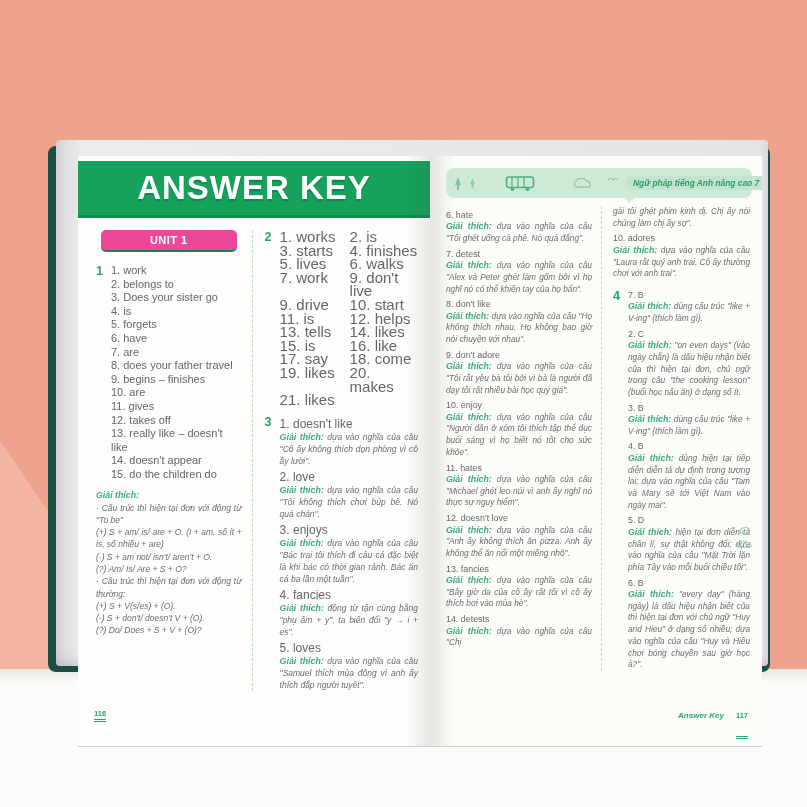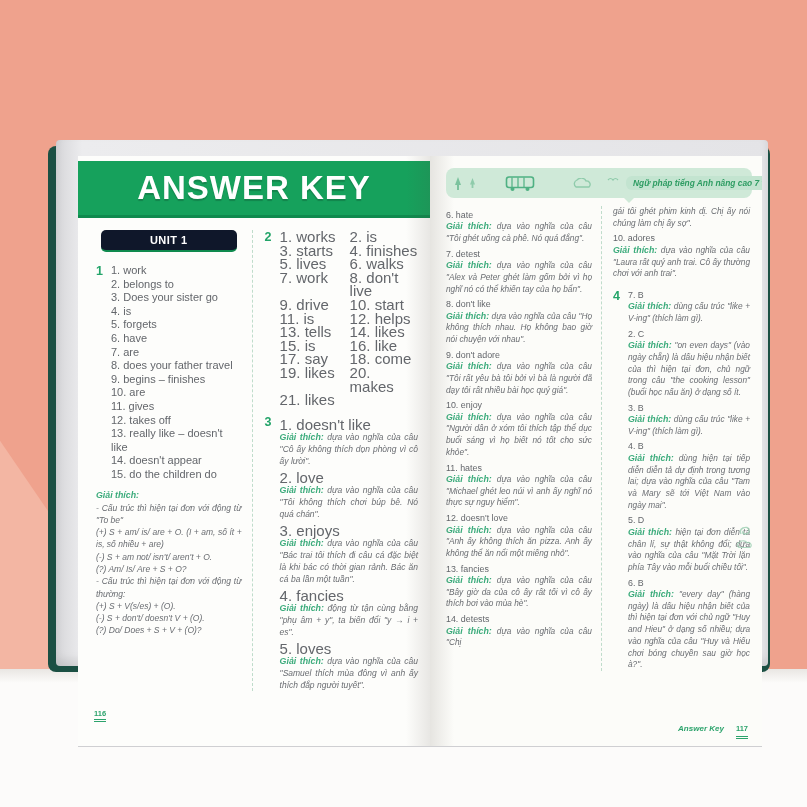--- a/index.html
+++ b/index.html
@@ -27,50 +27,50 @@
   .page-right::before{content:"";position:absolute;left:0;top:0;bottom:0;width:24px;
     background:linear-gradient(to left,rgba(80,70,60,0),rgba(80,70,60,.13));}
   
   .akbanner{margin-top:5px;height:54px;background:#16a15c;border-bottom:3px solid #0f8a4e;
     display:flex;align-items:center;justify-content:center;}
   .akbanner span{color:#fff;font-weight:bold;font-size:33px;letter-spacing:1px;
     text-shadow:0 2px 1px rgba(0,0,0,.18);}
   .lp-cols{display:flex;padding:12px 12px 0 18px;}
   .lcol1{width:150px;padding-right:10px;border-right:1px dashed #bfdccb;}
   .lcol2{width:158px;padding-left:12px;}
-  .unitbadge{width:136px;height:20px;margin:0 auto 12px auto;background:#0f172a;
+  .unitbadge{width:136px;height:20px;margin:0 auto 12px auto;background:#ec4899;
     border-radius:5px;border-bottom:2px solid #0f8a4e;display:flex;align-items:center;
     justify-content:center;color:#fff;font-weight:bold;font-size:11px;letter-spacing:.5px;}
   .secrow{display:flex;gap:6px;}
   .secnum{color:#23a469;font-weight:bold;font-size:12.5px;width:9px;flex-shrink:0;line-height:14px;}
   .items div{font-size:11px;line-height:13.6px;color:#63666b;}
   .glabel{color:#3bab7b;font-style:italic;font-weight:bold;font-size:8.8px;}
   .expblock{margin-top:2px;}
   .exp{font-size:8.5px;line-height:12.3px;color:#6a6d72;font-style:italic;text-align:justify;}
-  .ans{font-size:15px;line-height:13px;color:#63666b;margin-top:3px;}
+  .ans{font-size:12px;line-height:13px;color:#63666b;margin-top:3px;}
   .pairgrid{display:grid;grid-template-columns:62px 1fr;column-gap:8px;}
   .pairgrid div{font-size:15px;line-height:13.6px;color:#63666b;}
   .lp-foot{position:absolute;left:16px;bottom:24px;color:#2ca36c;font-size:7.5px;
     font-weight:bold;border-bottom:3px double #2ca36c;padding-bottom:1px;}
   
   .rp-banner{margin:12px 10px 6px 16px;height:30px;background:#cfe9d8;border-radius:8px;
     display:flex;align-items:center;padding:0 8px;gap:7px;position:relative;}
   .rp-banner::after{content:"";position:absolute;left:58%;top:29px;border:6px solid transparent;
     border-top-color:#cfe9d8;}
   .rp-title{margin-left:auto;background:#c3e4d0;border-radius:6px;padding:2px 7px;
     color:#2d9c62;font-weight:bold;font-style:italic;font-size:8.4px;white-space:nowrap;}
   .rp-cols{display:flex;padding:2px 12px 0 16px;}
   .rcol1{width:146px;padding-right:9px;border-right:1px dashed #bfdccb;}
   .rcol2{flex:1;padding-left:11px;position:relative;}
   .rcol1 .ans,.rcol2 .ans{font-size:8.9px;line-height:12.4px;}
   .rcol1 .exp,.rcol2 .exp{font-size:8.3px;line-height:11.7px;}
   .rp-foot{position:absolute;right:14px;bottom:7px;display:flex;gap:12px;align-items:baseline;}
   .rp-foot .fl{color:#2ca36c;font-weight:bold;font-style:italic;font-size:8px;}
   .rp-foot .pn{color:#2ca36c;font-size:7.5px;font-weight:bold;
-    border-bottom:3px double #2ca36c;padding-bottom:3px;}
+    border-bottom:3px double #2ca36c;padding-bottom:16px;}
   .doodles{position:absolute;right:-4px;bottom:122px;display:flex;flex-direction:column;
     gap:2px;align-items:center;opacity:.8;}
   .icon{display:inline-flex;align-items:center;}
 </style>
 </head>
 <body>
 
 <div class="wedge"></div>
 <div class="table"></div>
 <div class="book-shadow"></div>
@@ -126,21 +126,21 @@
           <div class="secrow">
             <span class="secnum">2</span>
             <div class="pairgrid">
               <div>1. works</div>
               <div>2. is</div>
               <div>3. starts</div>
               <div>4. finishes</div>
               <div>5. lives</div>
               <div>6. walks</div>
               <div>7. work</div>
-              <div>8. don't live</div>
+              <div>9. don't live</div>
               <div>9. drive</div>
               <div>10. start</div>
               <div>11. is</div>
               <div>12. helps</div>
               <div>13. tells</div>
               <div>14. likes</div>
               <div>15. is</div>
               <div>16. like</div>
               <div>17. say</div>
               <div>18. come</div>

